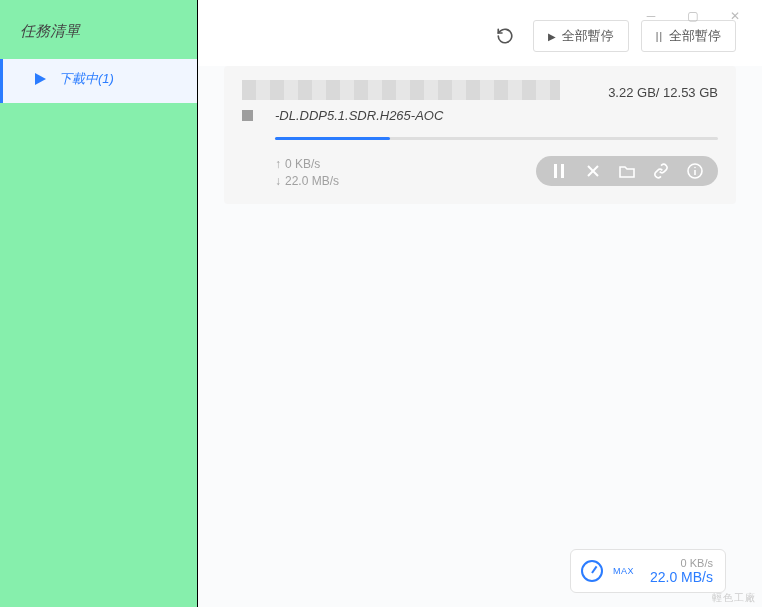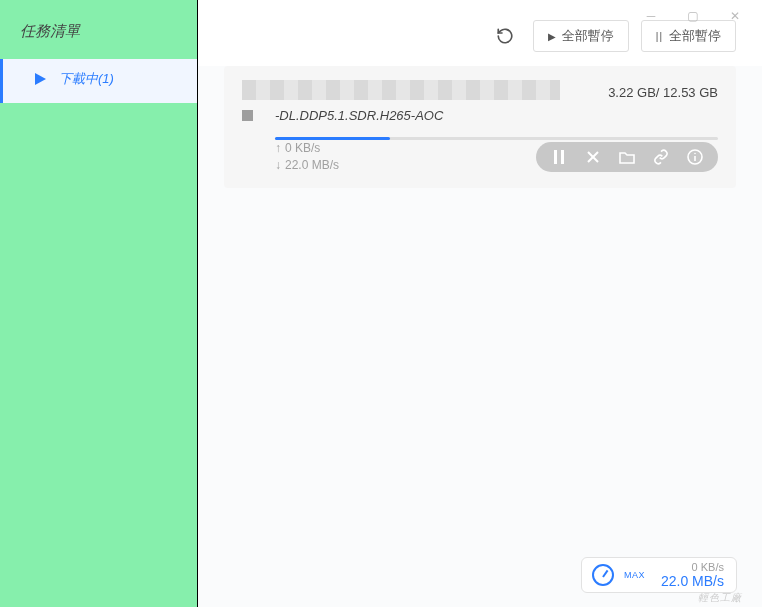--- a/index.html
+++ b/index.html
@@ -33,36 +33,36 @@
 .thumb { width: 318px; height: 20px; flex-shrink:0;
   background: repeating-linear-gradient(90deg,#d9d9d9 0 14px,#e6e6e6 14px 28px);
   margin-right: 18px;
 }
 .size { margin-left: auto; font-size: 13px; color: #444; white-space: nowrap; }
 .row2 { display: flex; align-items: center; margin-top: 8px; font-style: italic; }
 .checkbox { width: 11px; height: 11px; background: #9e9e9e; margin-right: 22px; cursor:pointer; }
 .filename { font-size: 13px; color: #444; }
 .progress-track { margin: 14px 0 0 33px; height: 3px; background: #dedede; border-radius: 2px; position: relative; }
 .progress-fill { position:absolute; left:0; top:0; height:100%; background:#2b7cff; border-radius:2px; }
-.row4 { display: flex; align-items: center; margin-top: 0; margin-left: 33px; }
+.row4 { display: flex; margin-top: 16px; margin-left: 33px; }
 .speeds { font-size: 12px; color: #a0a0a0; line-height: 1.4; }
 .speeds .arrow { display:inline-block; width:10px; }
 .actions { margin-left: auto; display: flex; background: #c8c8c8; border-radius: 18px; height: 30px; align-items: center; padding: 0 6px; }
 .act-btn { width: 34px; height: 30px; display:flex; align-items:center; justify-content:center; color:#fff; cursor:pointer; font-size:14px; }
 
 
-.speed-widget { position: absolute; right: 25px; bottom: 14px; border: 1px solid #e2e2e2; border-radius: 6px; background: #fff; height: 36px; display:flex; align-items:center; padding: 0 12px 0 10px; gap: 10px; min-width: 156px;}
+.speed-widget { position: absolute; right: 36px; bottom: 14px; border: 1px solid #e2e2e2; border-radius: 6px; background: #fff; height: 44px; display:flex; align-items:center; padding: 0 12px 0 10px; gap: 10px; min-width: 156px;}
 .dial { width: 22px; height: 22px; border: 2px solid #2b7cff; border-radius: 50%; position: relative; }
 .dial::after { content:''; position:absolute; width:2px; height:8px; background:#2b7cff; top:3px; left:50%; transform-origin: bottom center; transform: translateX(-50%) rotate(35deg); }
 .sw-col { display:flex; flex-direction:column; justify-content:center;}
 .sw-label { font-size: 9px; color:#2b7cff; letter-spacing:0.5px; }
 .sw-up { font-size: 11px; color: #a0a0a0; text-align:right; }
 .sw-down { font-size: 14px; color: #2b7cff; text-align:right; }
 
-.watermark { position:absolute; right:20px; bottom:2px; font-size:10px; color:#ccc; letter-spacing:1px;font-style:italic; }
+.watermark { position:absolute; right:6px; bottom:2px; font-size:10px; color:#ccc; letter-spacing:1px; }
 </style>
 </head>
 <body>
 
 <div class="app">
   <aside class="sidebar">
     <div class="sidebar-title">任務清單</div>
 
     <div class="nav-item active">
       <span class="icon">

